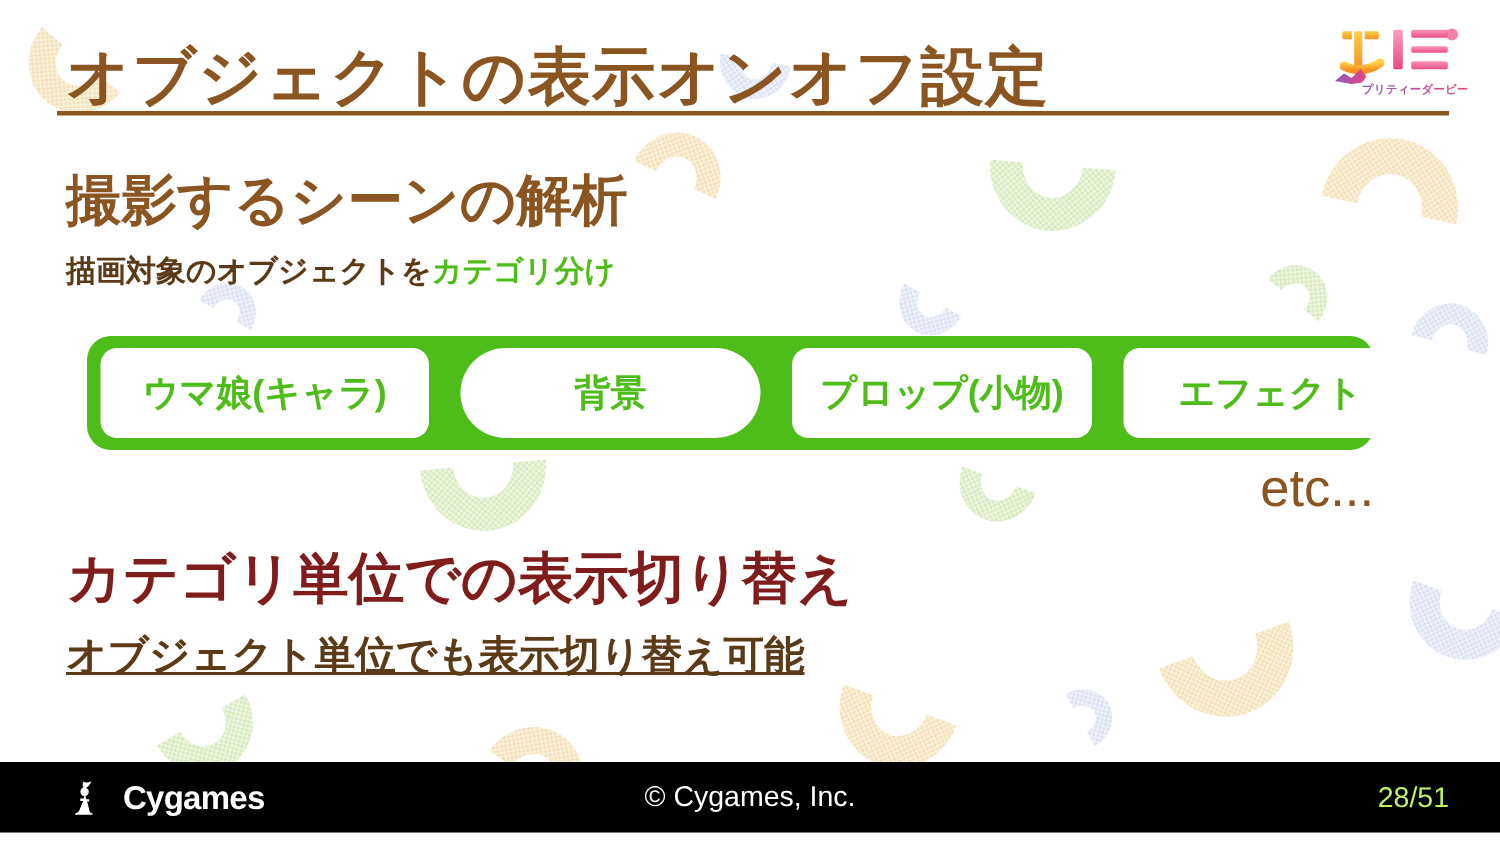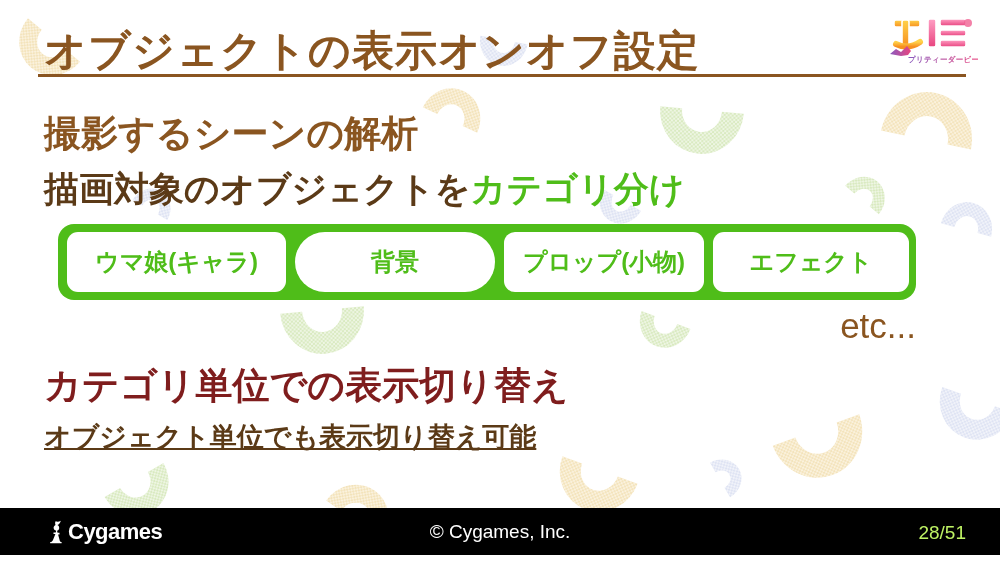--- a/index.html
+++ b/index.html
@@ -69,41 +69,41 @@
     font-weight: bold;
     color: #8a5520;
     letter-spacing: 0px;
     line-height: 1.1;
     white-space: nowrap;
   }
   #section1-sub {
     position: absolute;
     left: 44px;
     top: 170px;
-    font-size: 35px;
+    font-size: 20px;
     font-weight: bold;
     color: #5b3a17;
     line-height: 1.1;
     white-space: nowrap;
   }
   #section1-sub .accent { color: #4fbd19; }
 
   
   #category-group {
     position: absolute;
     left: 58px;
     top: 224px;
     width: 858px;
     height: 76px;
     background: #4fbd19;
     border-radius: 16px;
     box-sizing: border-box;
     padding: 8px 9px;
     display: flex;
-    gap: 9px;
+    gap: 21px;
     align-items: stretch;
   }
   .chip {
     background: #ffffff;
     border-radius: 11px;
     display: flex;
     align-items: center;
     justify-content: center;
     color: #4fbd19;
     font-weight: bold;
@@ -159,21 +159,21 @@
     height: 47px;
     background: #000000;
     color: #ffffff;
   }
   #footer-logo {
     position: absolute;
     left: 46px;
     top: 12px;
     display: flex;
     align-items: center;
-    gap: 2px;
+    gap: 16px;
   }
   #footer-logo-mark { width: 20px; height: 24px; display:block; }
   #footer-logo-text {
     font-size: 22px;
     font-weight: bold;
     letter-spacing: -0.5px;
     color: #ffffff;
     line-height: 1;
   }
   #footer-copyright {

